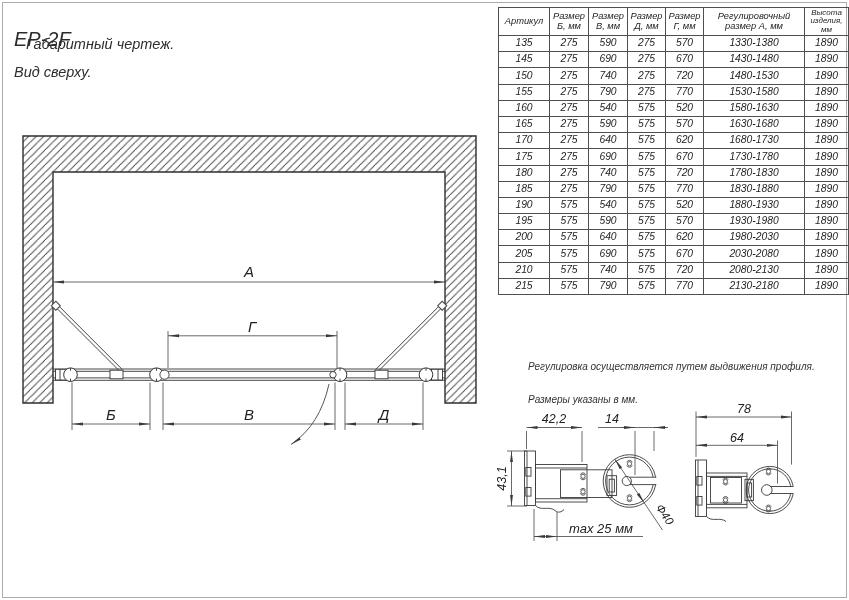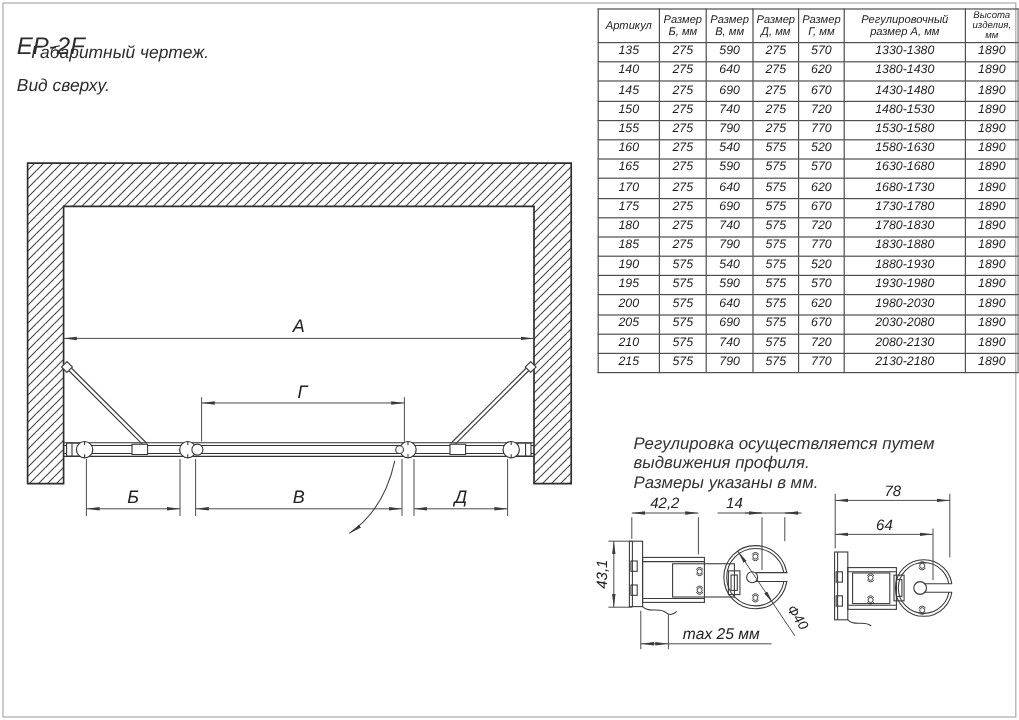--- a/index.html
+++ b/index.html
@@ -4,21 +4,21 @@
 <style>
   html,body{margin:0;padding:0;background:#fff;}
   #page{position:relative;width:849px;height:600px;background:#fff;overflow:hidden;
         font-family:"Liberation Sans",sans-serif;}
   #frame{position:absolute;inset:2px;border:1px solid #ababab;pointer-events:none;}
   
   .title{position:absolute;left:14px;top:28px;font-style:italic;font-size:20px;color:#2c2c2c;}
   .sub{position:absolute;left:14px;font-style:italic;font-size:14.5px;color:#2c2c2c;}
   #sub1{top:36px;margin-left:12px;} #sub2{top:64px;}
   
-  .note{position:absolute;left:528px;font-style:italic;font-size:14px;color:#333;}
+  .note{position:absolute;left:528px;font-style:italic;font-size:10px;color:#333;}
   #note1{top:361px;} #note2{top:394px;}
   
   #size-table{position:absolute;left:498px;top:7px;width:350px;border-collapse:collapse;
               table-layout:fixed;}
   #size-table th,#size-table td{border:1px solid #4f4f4f;text-align:center;vertical-align:middle;
               padding:0;color:#1e1e1e;font-style:italic;line-height:1.05;}
   #size-table th{height:27px;font-weight:normal;font-size:9.3px;}
   #size-table th span{display:block;}
   #size-table th.small{font-size:8px;}
   #size-table td{height:15.2px;font-size:10.3px;}
@@ -83,29 +83,20 @@
     </thead>
     <tbody>
 
         <tr>
         <td>135</td>
         <td>275</td>
         <td>590</td>
         <td>275</td>
         <td>570</td>
         <td>1330-1380</td>
-        <td>1890</td>
-      </tr>
-        <tr>
-        <td>140</td>
-        <td>275</td>
-        <td>640</td>
-        <td>275</td>
-        <td>620</td>
-        <td>1380-1430</td>
         <td>1890</td>
       </tr>
         <tr>
         <td>145</td>
         <td>275</td>
         <td>690</td>
         <td>275</td>
         <td>670</td>
         <td>1430-1480</td>
         <td>1890</td>

